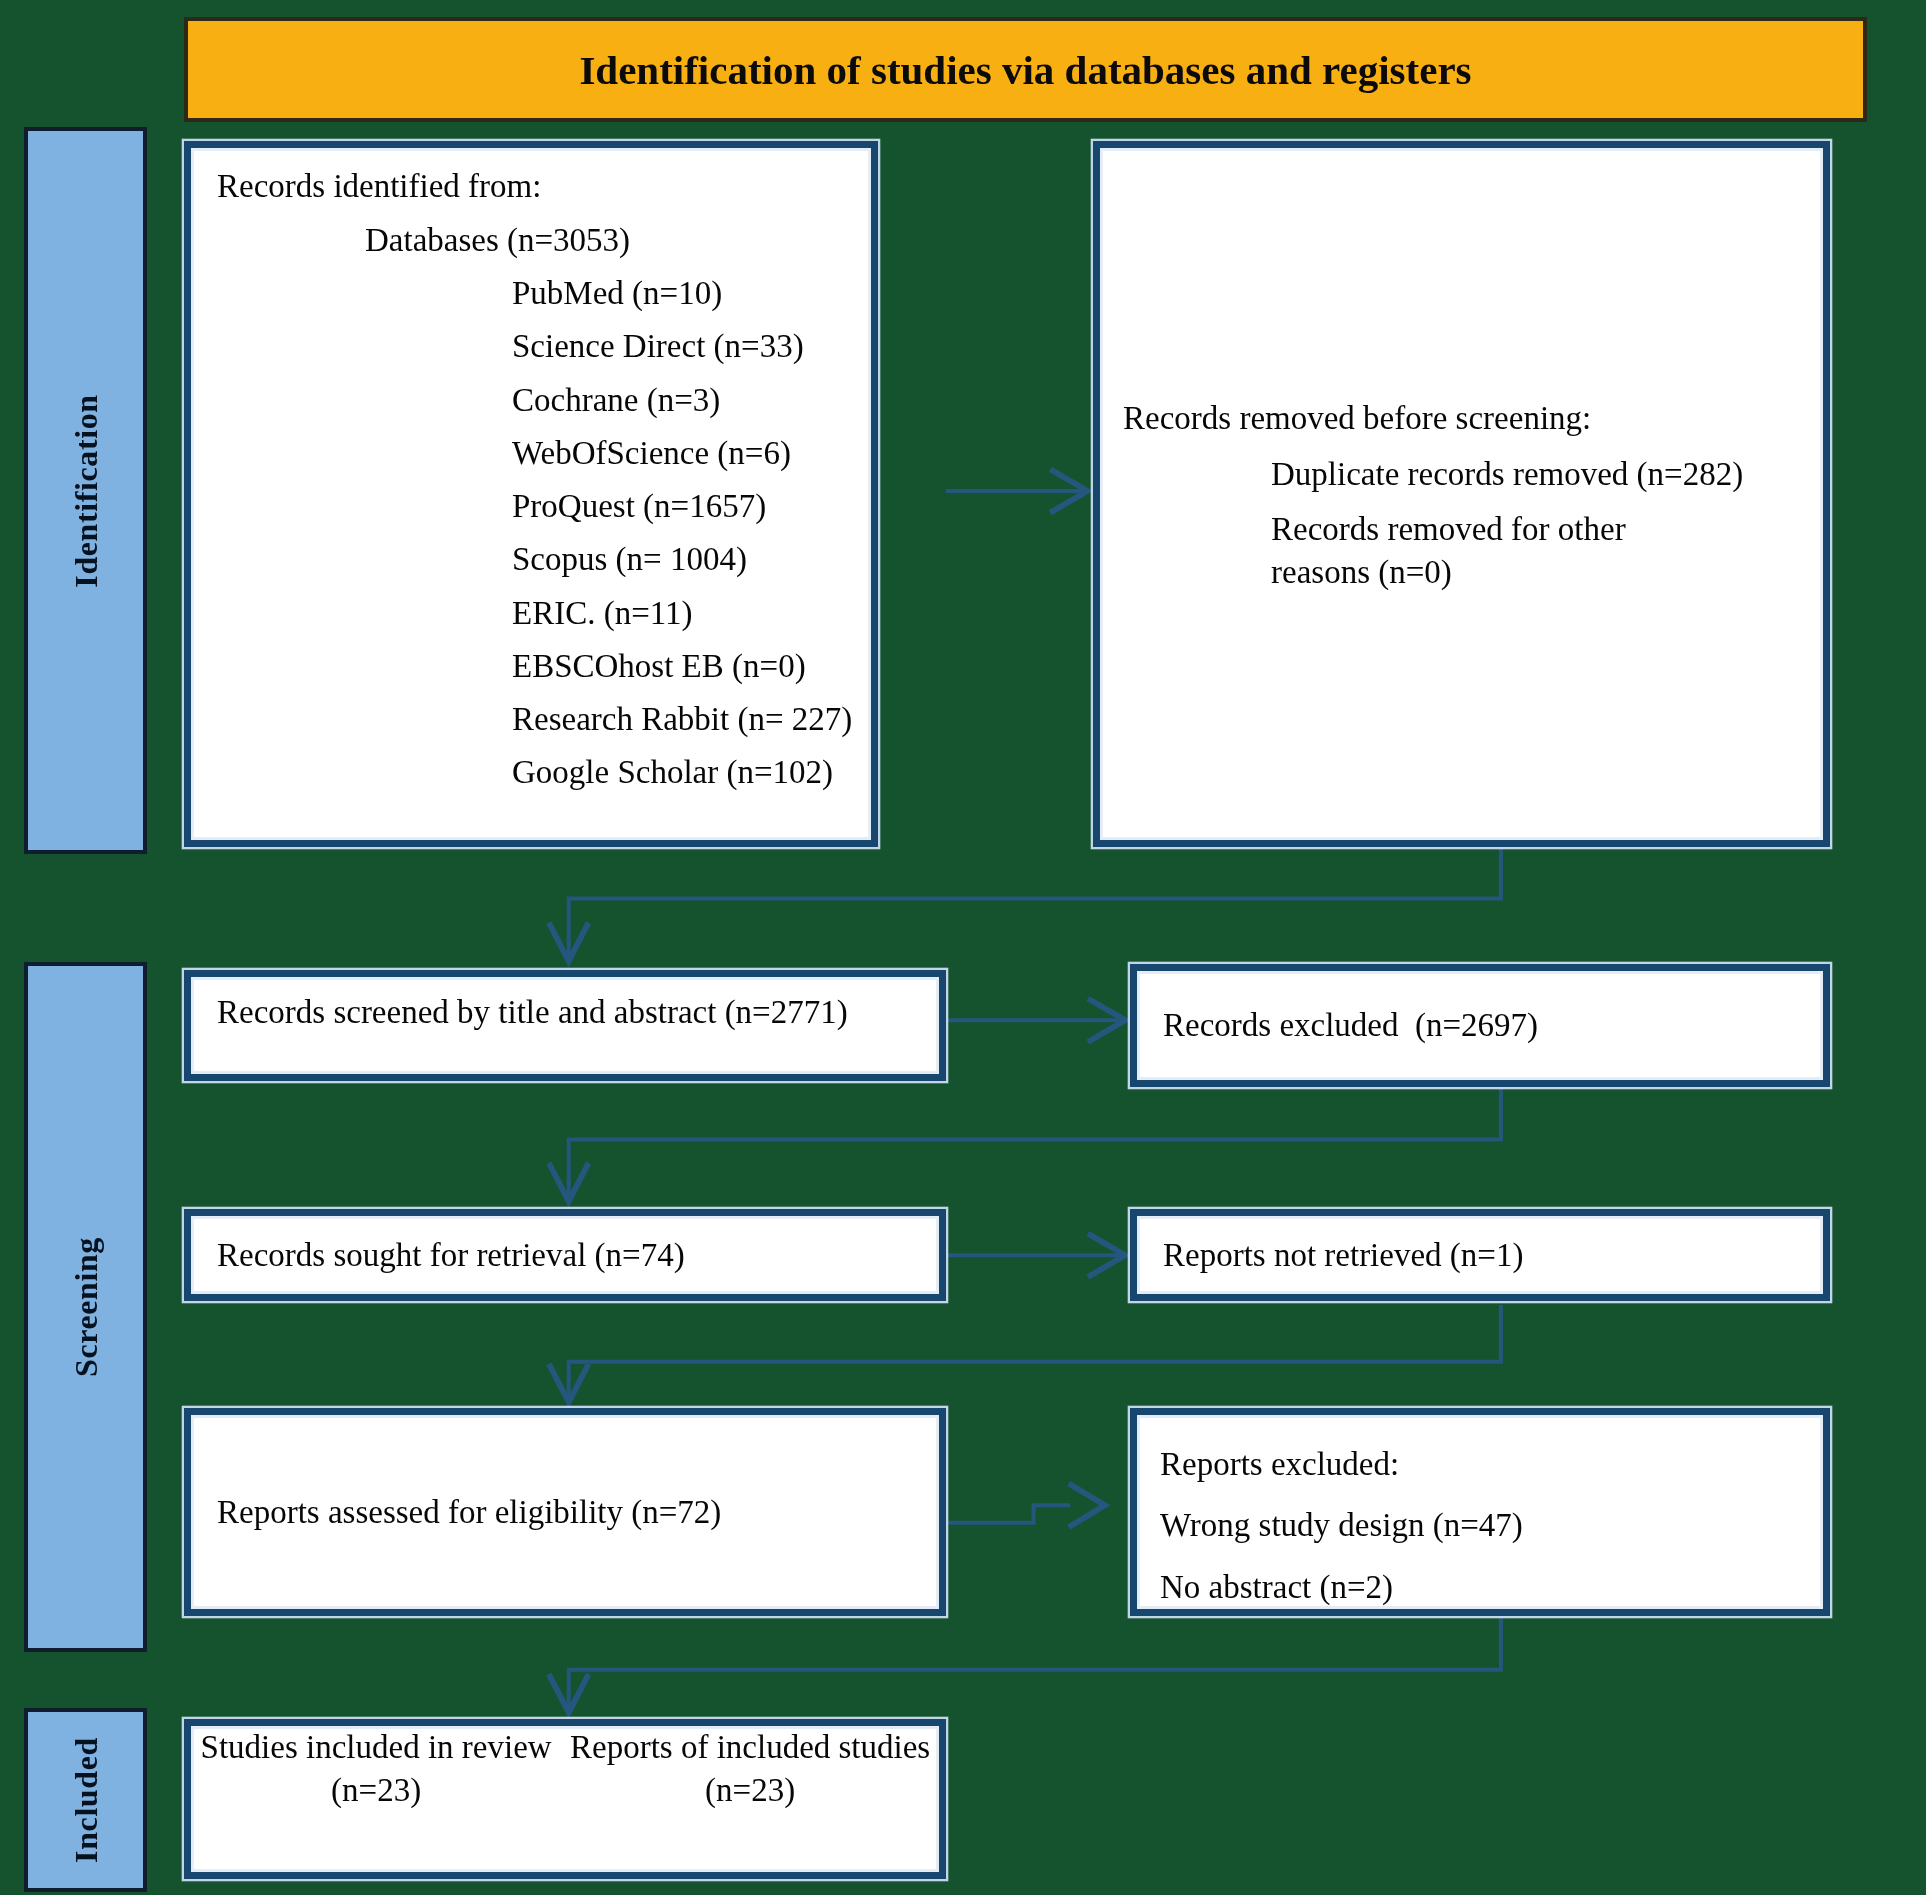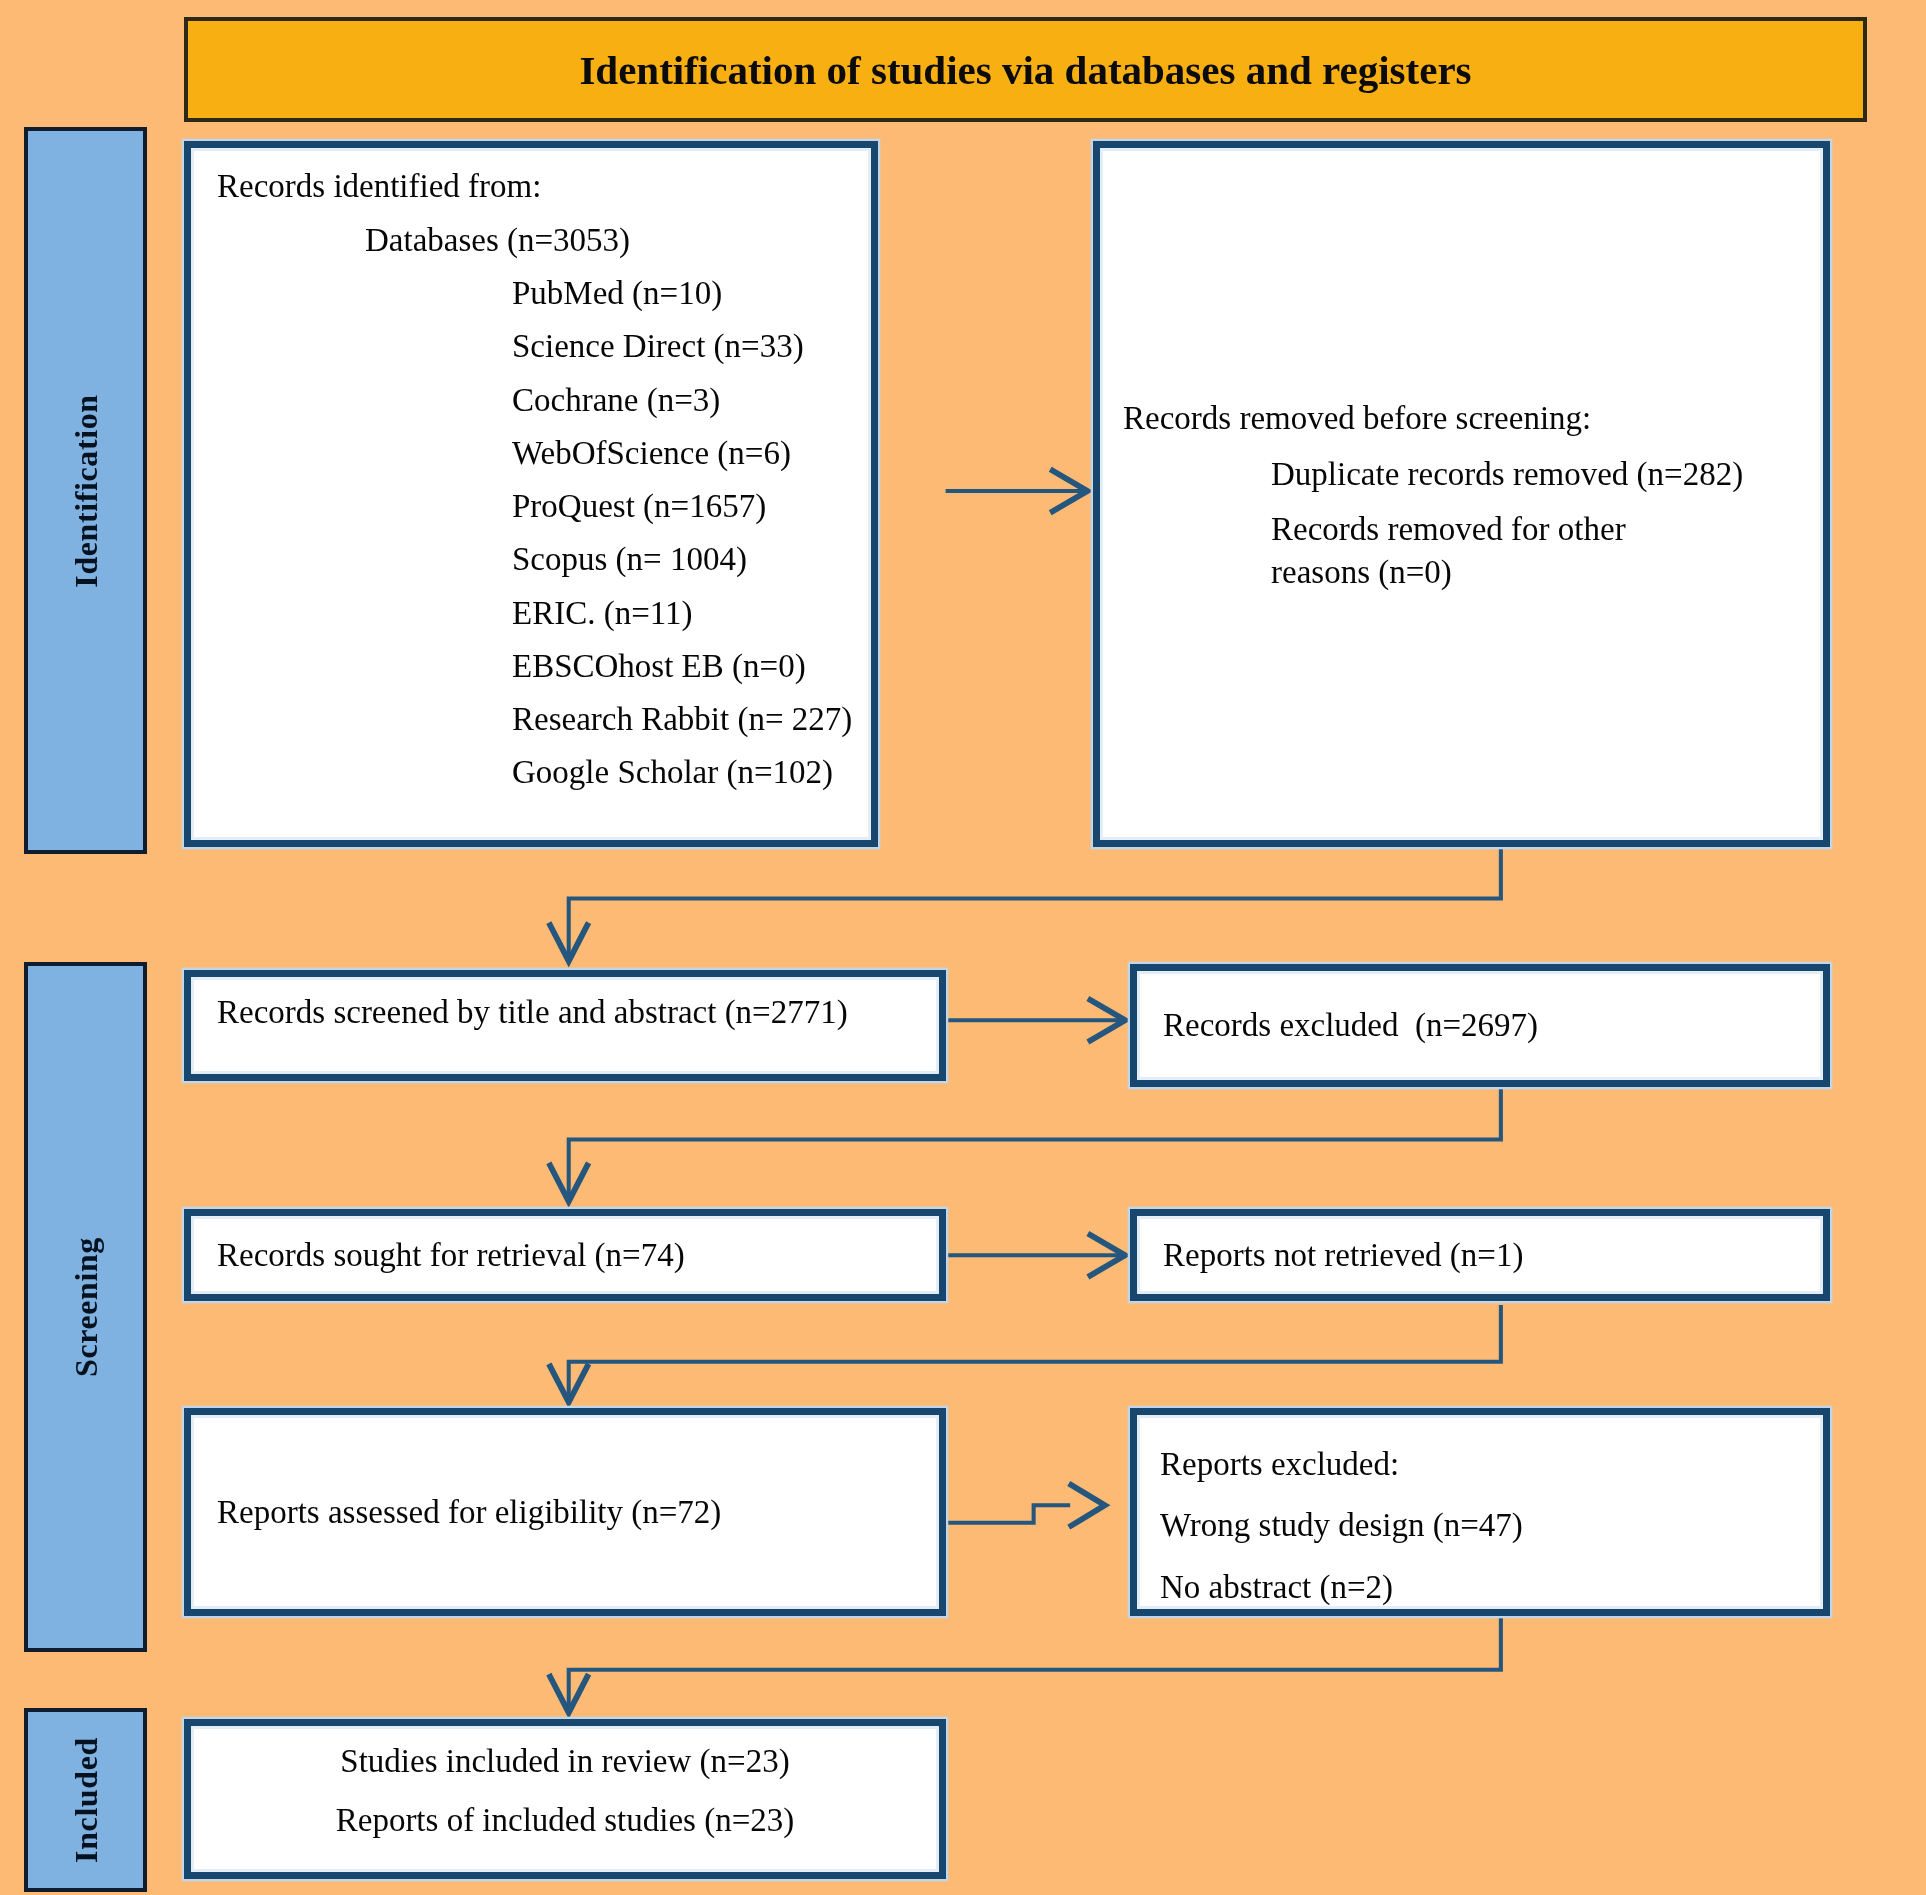--- a/index.html
+++ b/index.html
@@ -1,20 +1,20 @@
 <!DOCTYPE html>
 <html style="font-size:9.3px"><head>
 <meta charset="utf-8">
 <style>
   html,body{margin:0;padding:0;background:#ffffff;}
   #canvas{
     position:relative;
     width:1926px;
     height:1895px;
-    background:#fdba74;
+    background:#14532d;
     font-family:"Liberation Serif", serif;
     color:#070707;
     overflow:hidden;
   }
 
   
   .banner{
     position:absolute;
     left:184px; top:17.4px;
     width:1683px; height:105px;
@@ -54,21 +54,21 @@
     font-size:33px; line-height:1.3; color:#070707;
   }
   #box-identified{left:184px; top:141px; width:694px; height:706px; padding:17.4px 11.6px 0 26px;}
   #box-removed{left:1093px; top:141px; width:737px; height:706px; padding:249px 5.8px 0 23px;}
   #box-screened{left:184px; top:970px; width:762px; height:111px; padding:14px 23px 0 26px;}
   #box-excluded{left:1130px; top:964px; width:700px; height:123px; display:flex; align-items:center; padding:0 5.8px 0 26px;}
   #box-sought{left:184px; top:1209px; width:762px; height:92px; display:flex; align-items:center; padding:0 5.8px 0 26px;}
   #box-notretrieved{left:1130px; top:1209px; width:700px; height:92px; display:flex; align-items:center; padding:0 5.8px 0 26px;}
   #box-assessed{left:184px; top:1408px; width:762px; height:208px; display:flex; align-items:center; padding:0 5.8px 0 26px;}
   #box-reportsexcluded{left:1130px; top:1408px; width:700px; height:208px; padding:28px 5px 0 23px;}
-  #box-included{left:184px; top:1719px; width:762px; height:160px; display:flex; flex-direction:column; justify-content:center; text-align:center;}
+  #box-included{left:184px; top:1719px; width:762px; height:160px; display:flex; flex-direction:row; justify-content:center; text-align:center;}
 
   .para{margin:0 0 10.4px 0;}
   .indent1{margin-left:148px;}
   .indent2{margin-left:295px;}
   .wrap-narrow{max-width:440px;}
   .gap-b{margin-bottom:12.7px;}
   .pre{white-space:pre-wrap;}
   #box-included .para{margin:0 0 16px 0;}
   #box-reportsexcluded .para{margin:0 0 18.5px 0;}
 

